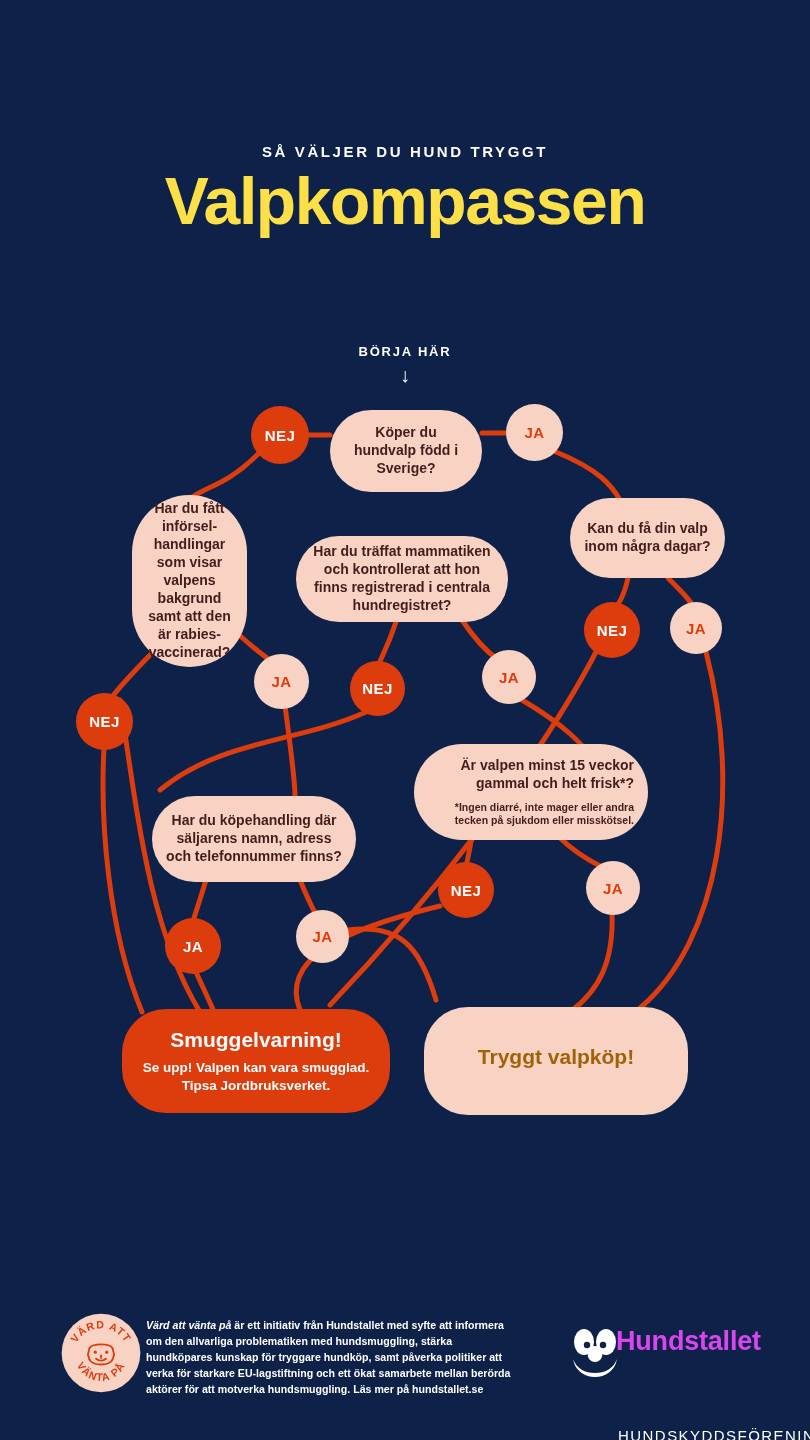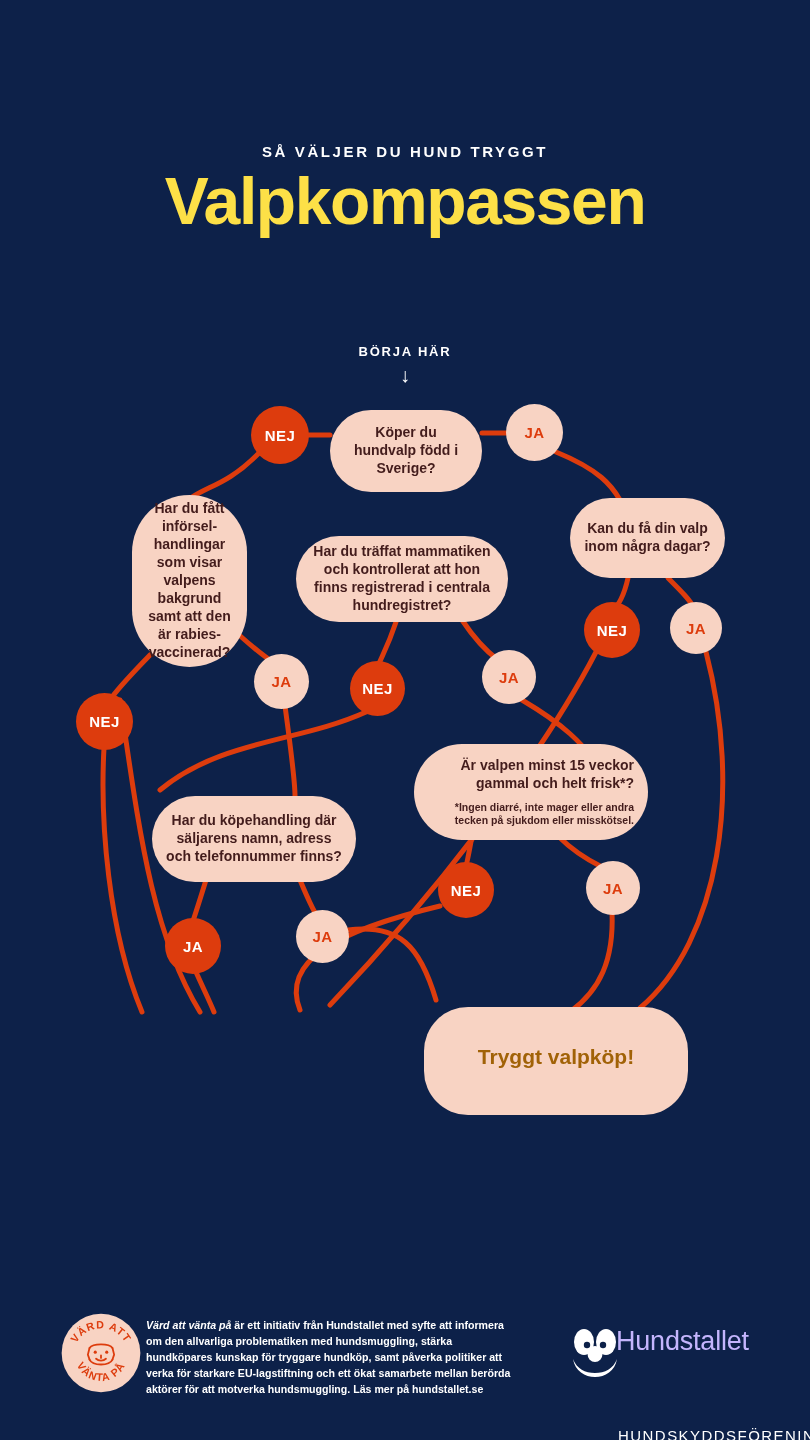--- a/index.html
+++ b/index.html
@@ -74,22 +74,22 @@
 
   
   .footer-text{
     position:absolute;left:146px;top:1317px;width:368px;
     color:#ffffff;font-size:10.6px;line-height:1.52;font-weight:bold;
   }
   .footer-text em{font-style:italic;}
   .stamp{position:absolute;left:60px;top:1312px;width:82px;height:82px;}
   .brand{position:absolute;left:565px;top:1325px;width:210px;height:58px;}
   .brand-name{
-    position:absolute;left:616px;top:1326px;color:#c4b5fd;
-    font-size:27px;font-weight:normal;letter-spacing:-0.2px;
+    position:absolute;left:616px;top:1326px;color:#d946ef;
+    font-size:27px;font-weight:bold;letter-spacing:-0.2px;
   }
   .brand-sub{
     position:absolute;left:618px;top:1427px;color:#ffffff;
     font-size:15px;font-weight:normal;letter-spacing:1.45px;
   }
 </style>
 </head>
 <body>
 
 <div class="stage">
@@ -219,20 +219,24 @@
   </div>
 
   <div class="node chip chip-nej" style="left:165px;top:918px;width:56px;height:56px;">
     <span>JA</span>
   </div>
 
   <div class="node chip chip-ja" style="left:296px;top:910px;width:53px;height:53px;">
     <span>JA</span>
   </div>
 
+  <div class="node result result-warn" style="left:122px;top:1009px;width:268px;height:104px;">
+    <div class="rtitle">Smuggelvarning!</div>
+    <div class="rbody">Se upp! Valpen kan vara smugglad. Tipsa Jordbruksverket.</div>
+  </div>
 
   <div class="node result result-ok" style="left:424px;top:1007px;width:264px;height:108px;">
     <div class="rtitle">Tryggt valpköp!</div>
   </div>
 
   <svg class="stamp" viewBox="0 0 100 100">
     <circle cx="50" cy="50" r="48" fill="#f8d3c3"></circle>
     <defs>
       <path id="arcTop" d="M 16 54 A 34 34 0 0 1 84 54"></path>
       <path id="arcBot" d="M 18 52 A 32 32 0 0 0 82 52"></path>

